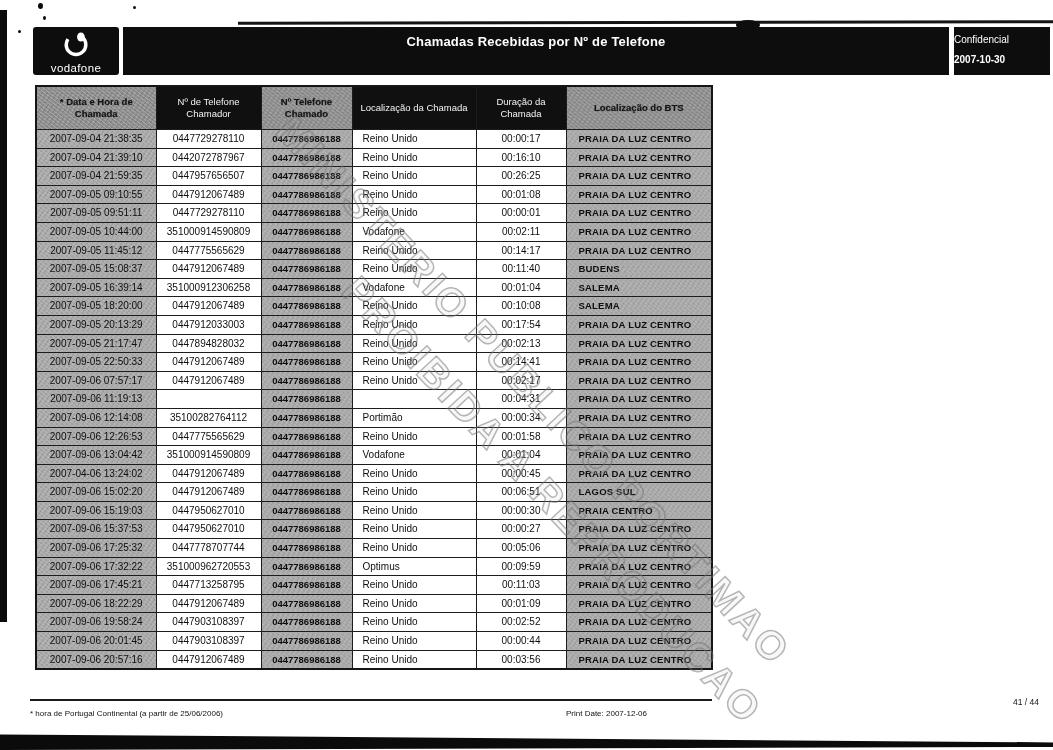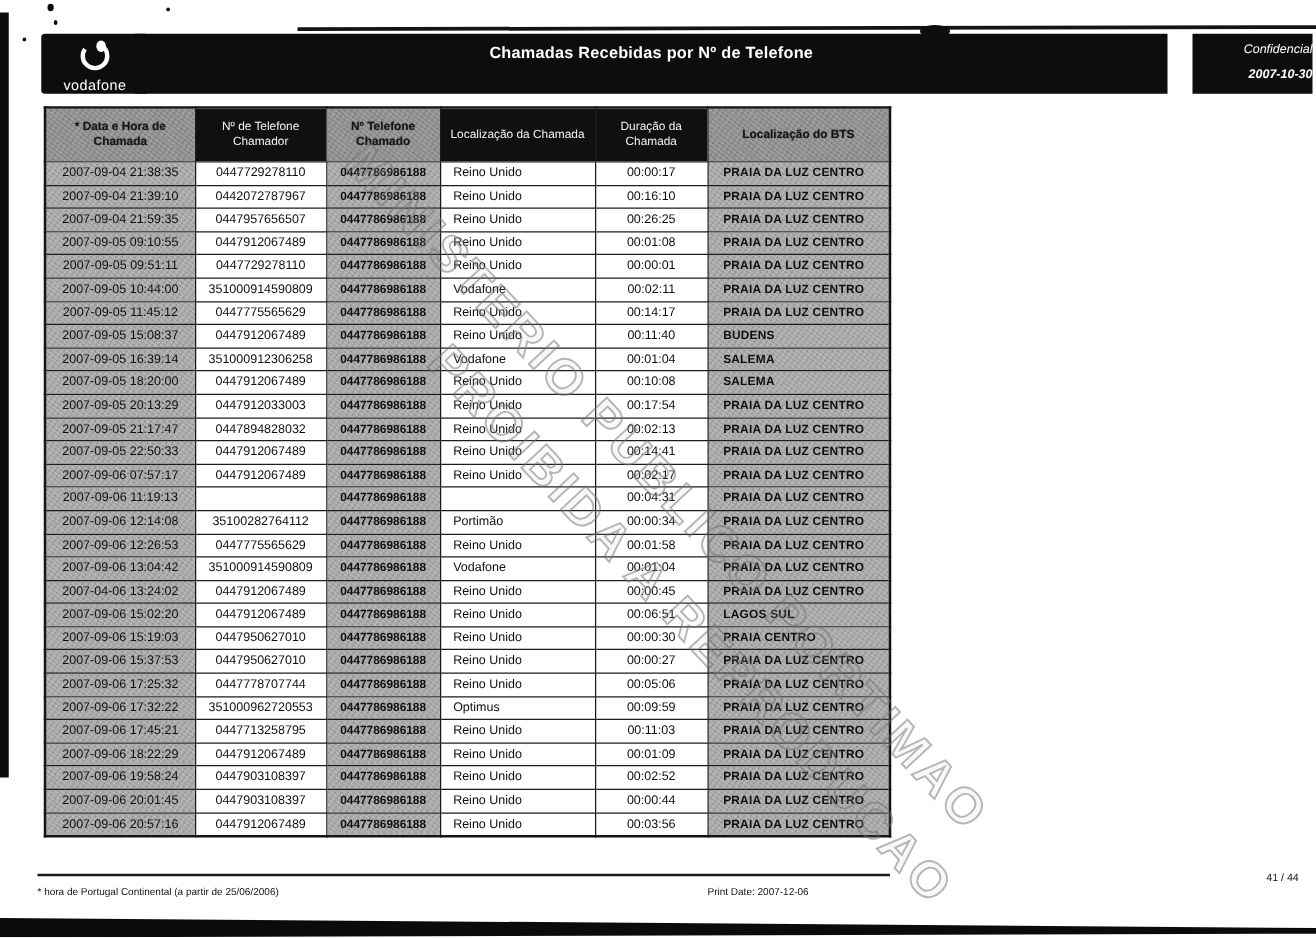--- a/index.html
+++ b/index.html
@@ -17,24 +17,24 @@
   #speck3{left:18px;top:30px;width:3px;height:3px;}
   #speck4{left:133px;top:6px;width:3px;height:3px;}
   #top-line{position:absolute;left:238px;top:21px;width:815px;height:3px;background:#141414;transform:rotate(-0.12deg);}
   #bar-bump{position:absolute;left:736px;top:20px;width:24px;height:10px;background:#0d0d0d;border-radius:50%;}
 
   
   #logo-box{position:absolute;left:33px;top:27px;width:86px;height:48px;background:#0d0d0d;border-radius:3px;
     display:flex;flex-direction:column;align-items:center;justify-content:flex-start;}
   #logo-box svg{margin-top:3px;}
   #logo-word{color:#fff;font-size:11.5px;letter-spacing:0.4px;line-height:12px;margin-top:0px;}
-  #header-bar{position:absolute;left:108px;top:27px;width:826px;height:48px;background:#0d0d0d;color:#fff;text-align:center;}
+  #header-bar{position:absolute;left:123px;top:27px;width:826px;height:48px;background:#0d0d0d;color:#fff;text-align:center;}
   #header-title{margin-top:7px;font-size:13px;font-weight:bold;letter-spacing:0.2px;}
   #header-subtitle{margin-top:6px;font-size:9.5px;color:#ececec;letter-spacing:0.2px;}
-  #conf-box{position:absolute;left:954px;top:27px;width:96px;height:48px;background:#0d0d0d;color:#fff;text-align:right;font-style:italic;}
+  #conf-box{position:absolute;left:954px;top:27px;width:96px;height:48px;background:#0d0d0d;color:#fff;text-align:left;}
   #conf-label{margin-top:7px;font-size:10px;}
   #conf-date{margin-top:9px;font-size:10px;font-weight:bold;}
 
   
   .watermark{
     position:absolute;white-space:nowrap;pointer-events:none;z-index:6;
     font-size:40px;font-weight:bold;letter-spacing:3px;
     color:rgba(150,150,150,0.38);
     -webkit-text-fill-color:rgba(190,190,190,0.10);
     -webkit-text-stroke:1.5px rgba(112,112,112,0.50);

